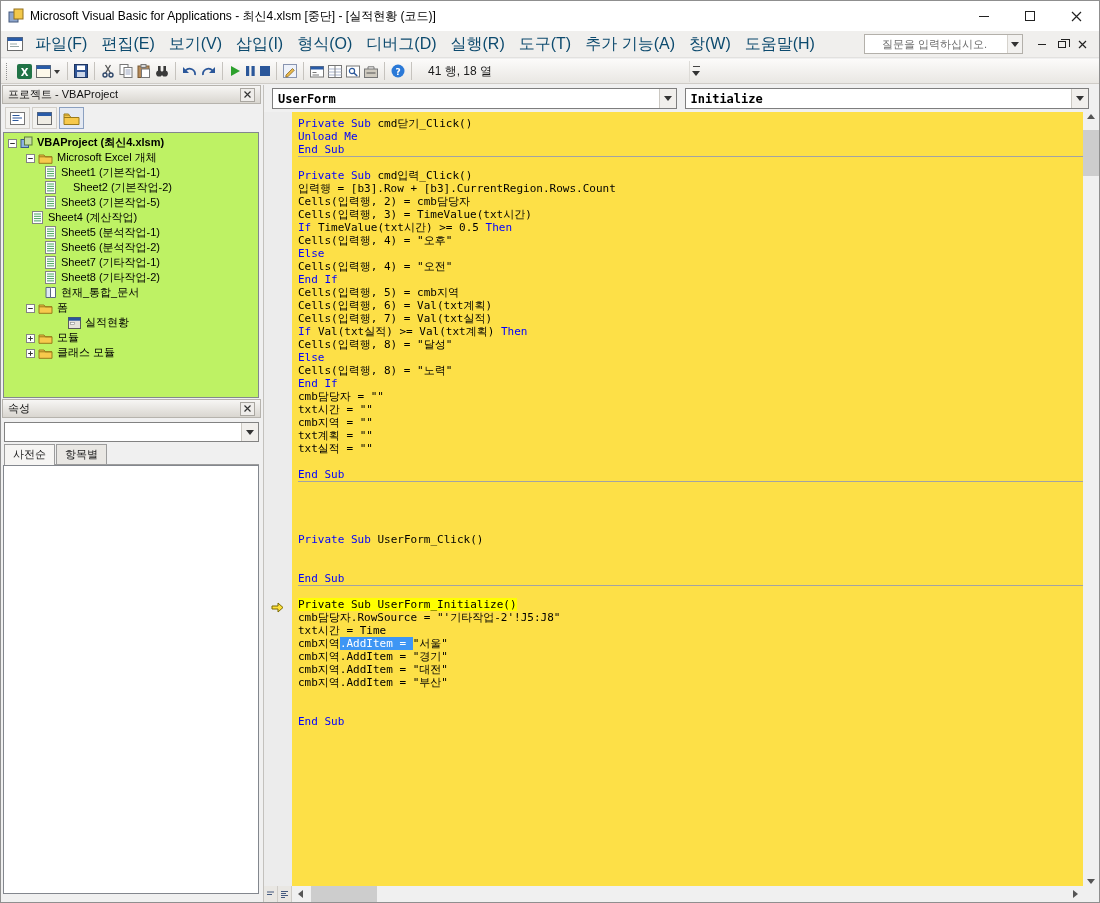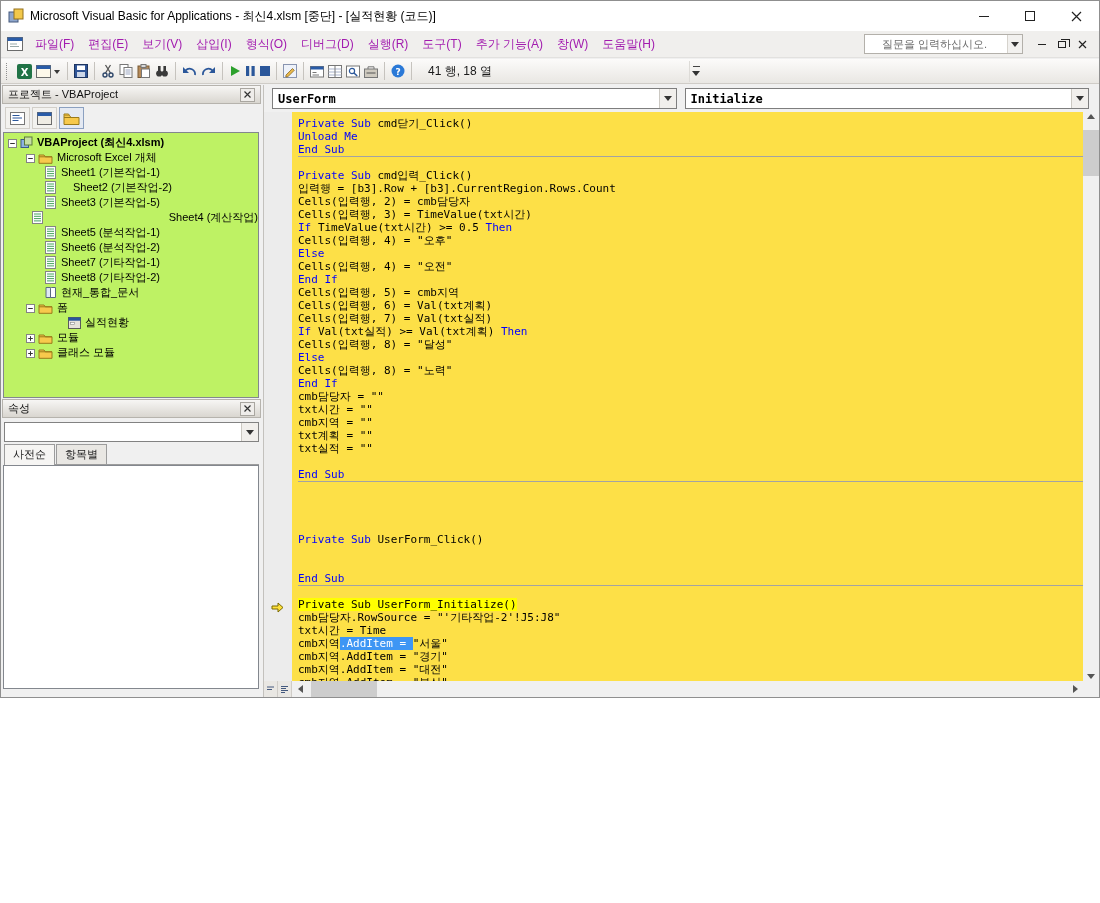--- a/index.html
+++ b/index.html
@@ -1,32 +1,32 @@
 <!DOCTYPE html>
 <html><head>
 <meta charset="utf-8">
 <style>
   *{box-sizing:border-box;margin:0;padding:0}
   body{margin:0;background:#ffffff;font-family:"Liberation Sans",sans-serif}
-  .window{position:relative;width:1100px;height:698px;background:#f0f0f0;border:1px solid #8f8f8f;overflow:hidden}
+  .window{position:relative;width:1100px;height:903px;background:#f0f0f0;border:1px solid #8f8f8f;overflow:hidden}
 
   
   .titlebar{position:absolute;top:0;left:0;right:0;height:30px;background:#fff;display:flex;align-items:center;padding-left:7px}
   .title-icon{width:16px;height:16px;margin-right:6px;flex:0 0 auto}
   .title-text{font-size:12px;color:#000;white-space:nowrap;overflow:hidden;flex:1}
   .win-controls{display:flex;height:100%;flex:0 0 auto}
   .win-btn{width:46px;height:100%;display:flex;align-items:center;justify-content:center}
   .glyph-min{width:10px;height:1px;background:#222}
   .glyph-max{width:10px;height:10px;border:1px solid #222}
 
   
   .menubar{position:absolute;top:30px;left:0;right:0;height:27px;background:#f0efed;border-bottom:1px solid #e2e1df;display:flex;align-items:center;padding:0 4px}
   .menubar-icon{width:16px;height:14px;margin:0 5px 0 2px;flex:0 0 auto}
   .menu-items{display:flex;align-items:center}
-  .menu-item{padding:5px 7px;font-size:12px;color:#a21caf;white-space:nowrap;cursor:default}
+  .menu-item{padding:5px 7px;font-size:16px;color:#0c4a6e;white-space:nowrap;cursor:default}
   .qsearch-box{margin-left:auto;display:flex;align-items:center;height:20px;background:#fff;border:1px solid #b3b0aa}
   .qsearch-box input{border:none;outline:none;width:142px;height:16px;font-size:11px;padding:0 17px;font-family:Liberation Sans, sans-serif;color:#333}
   .qsearch-box input::placeholder{color:#6f6f6f}
   .q-caret{width:15px;height:18px;display:flex;align-items:center;justify-content:center;border-left:1px solid #d6d3cd;background:#f2f1ef}
   .child-controls{display:flex;align-items:center;margin:0 4px 0 8px}
   .child-btn{width:18px;height:18px;display:flex;align-items:center;justify-content:center;margin-left:2px}
   .glyph-min.small{width:8px}
   .glyph-restore{width:8px;height:7px;border:1px solid #222;position:relative;background:#f0efed}
   .glyph-restore:before{content:"";position:absolute;left:2px;top:-3px;width:8px;height:7px;border:1px solid #222;border-bottom:none;border-left:none}
 
@@ -422,21 +422,21 @@
         </div>
         <div class="tree-row" style="padding-left: 40px;">
           <span class="tree-ico">
             <svg width="13" height="13">
               <rect x="1.5" y="0.5" width="10" height="12" fill="#fff" stroke="#848484"></rect>
               <path d="M3 3 h7 M3 5.3 h7 M3 7.6 h7 M3 9.9 h7" stroke="#2f9a4a" stroke-width="0.9"></path>
             </svg>
           </span>
           <span class="lbl">Sheet3 (기본작업-5)</span>
         </div>
-        <div class="tree-row" style="padding-left: 27px; justify-content: space-between;">
+        <div class="tree-row" style="padding-left: 27px;">
           <span class="tree-ico">
             <svg width="13" height="13">
               <rect x="1.5" y="0.5" width="10" height="12" fill="#fff" stroke="#848484"></rect>
               <path d="M3 3 h7 M3 5.3 h7 M3 7.6 h7 M3 9.9 h7" stroke="#2f9a4a" stroke-width="0.9"></path>
             </svg>
           </span>
           <span class="lbl">Sheet4 (계산작업)</span>
         </div>
         <div class="tree-row" style="padding-left: 40px; text-align: right;">
           <span class="tree-ico">

